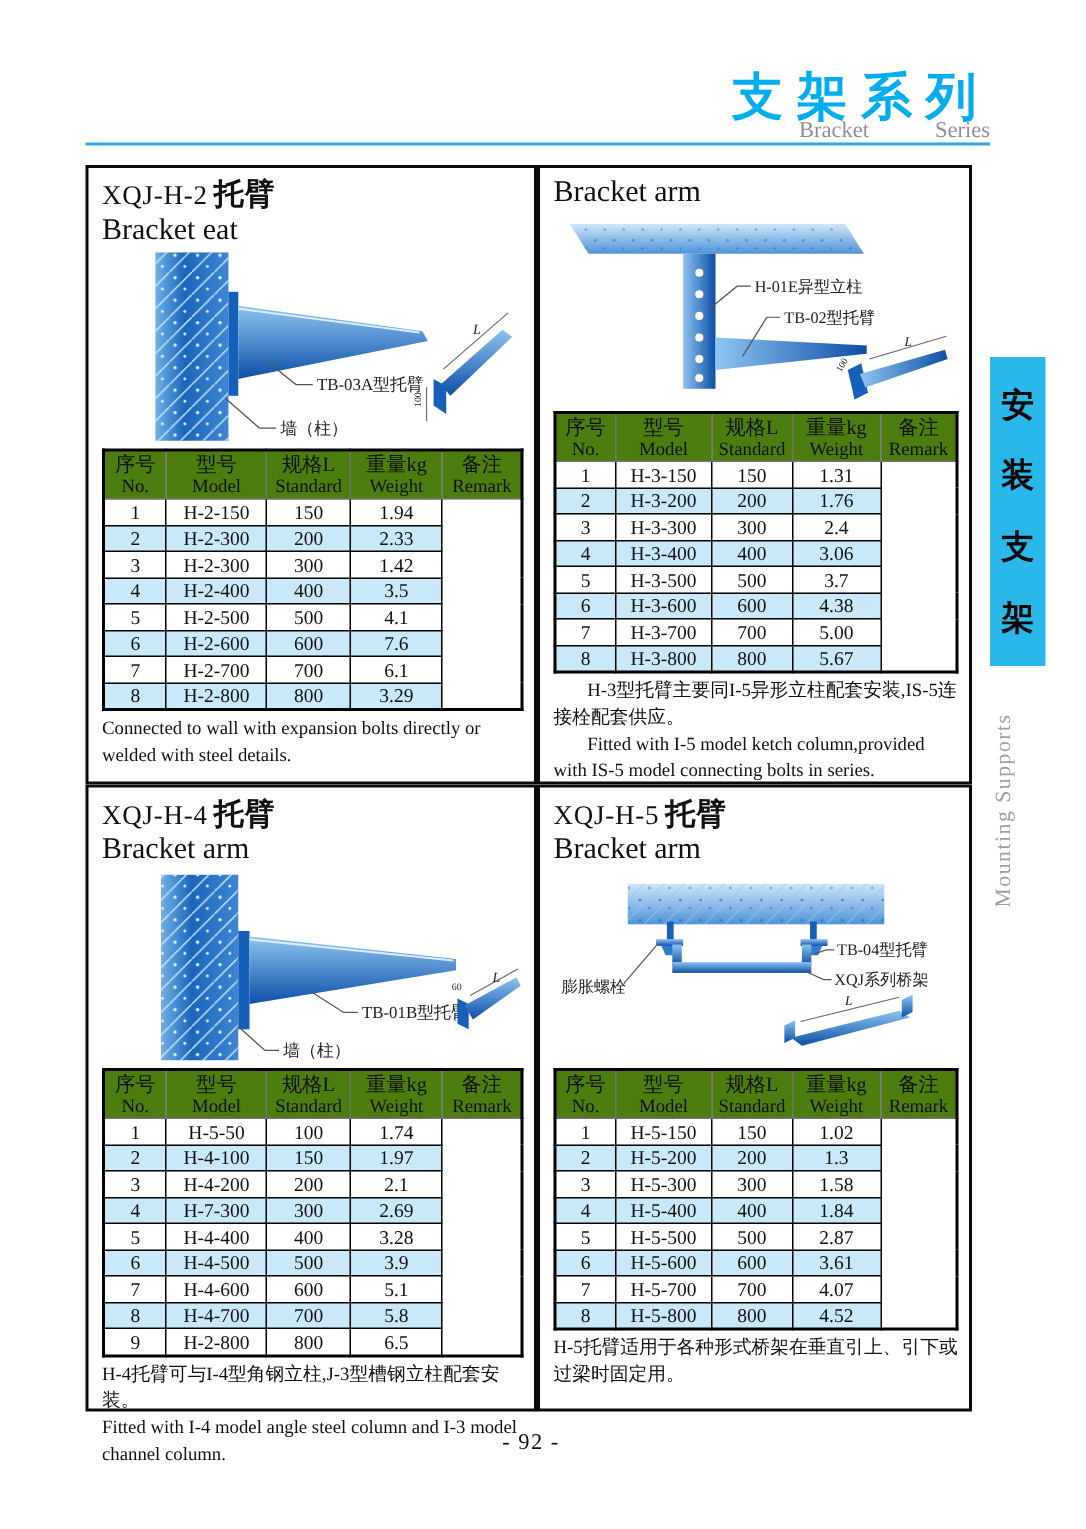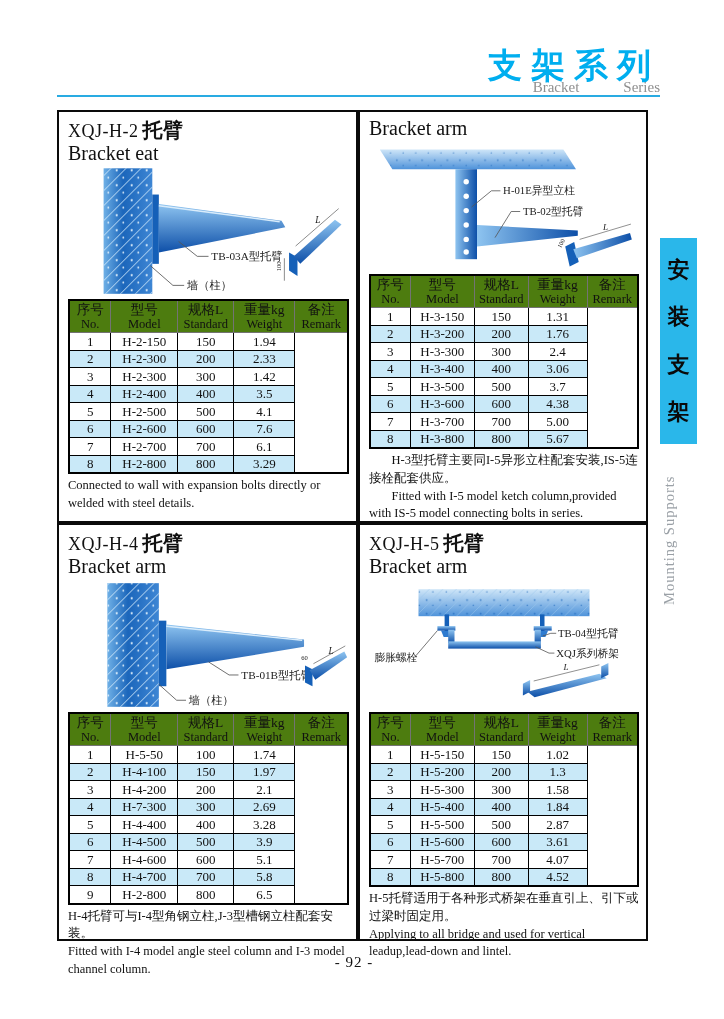--- a/index.html
+++ b/index.html
@@ -572,21 +572,20 @@
           <tr>
             <td>8</td>
             <td>H-5-800</td>
             <td>800</td>
             <td>4.52</td>
           </tr>
         </tbody>
     </table>
     <div class="note">
       <p>H-5托臂适用于各种形式桥架在垂直引上、引下或过梁时固定用。</p>
-      <p>Applying to all bridge and used for vertical leadup,lead-down and lintel.</p>
     </div>
   </div>
 
 </div>
 
 <div class="side-tab">
   <span>安</span>
   <span>装</span>
   <span>支</span>
   <span>架</span>

